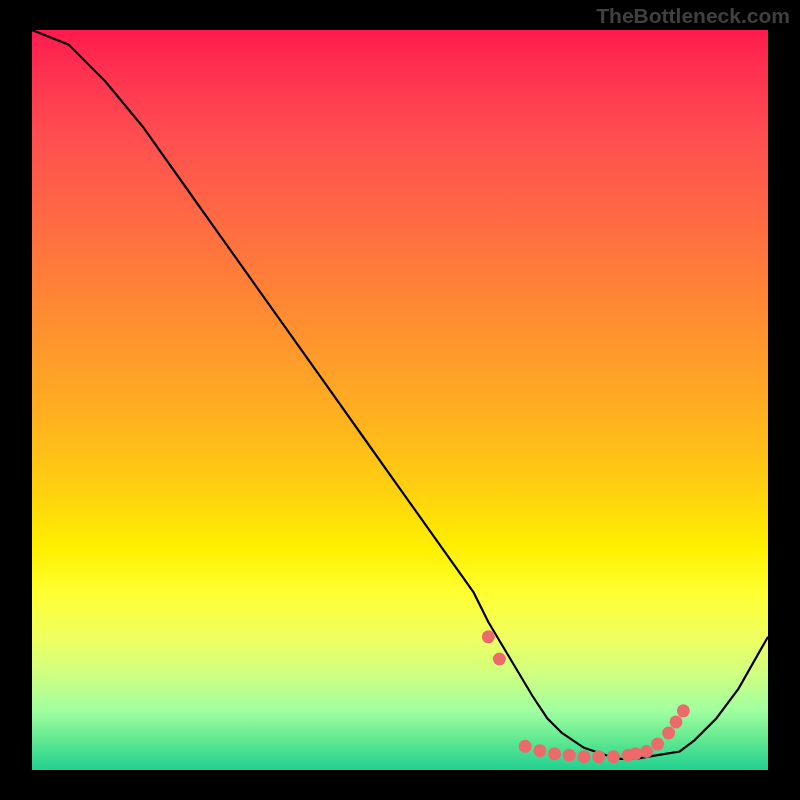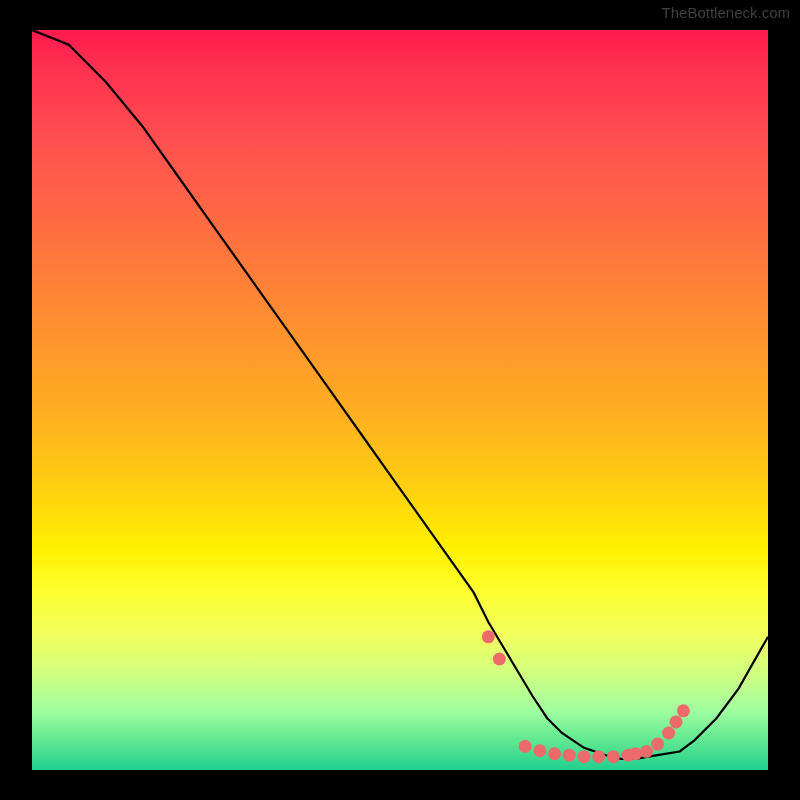--- a/index.html
+++ b/index.html
@@ -9,22 +9,22 @@
     background: #000;
     position: relative;
     overflow: hidden;
     font-family: Arial, sans-serif;
   }
   .attribution {
     position: absolute;
     top: 4px;
     right: 10px;
     color: #404040;
-    font-size: 15px;
-    font-weight: 400;
+    font-size: 21px;
+    font-weight: 700;
     z-index: 10;
   }
   .plot-area {
     position: absolute;
     left: 32px;
     top: 30px;
     width: 736px;
     height: 740px;
   }
   .gradient-bg {

